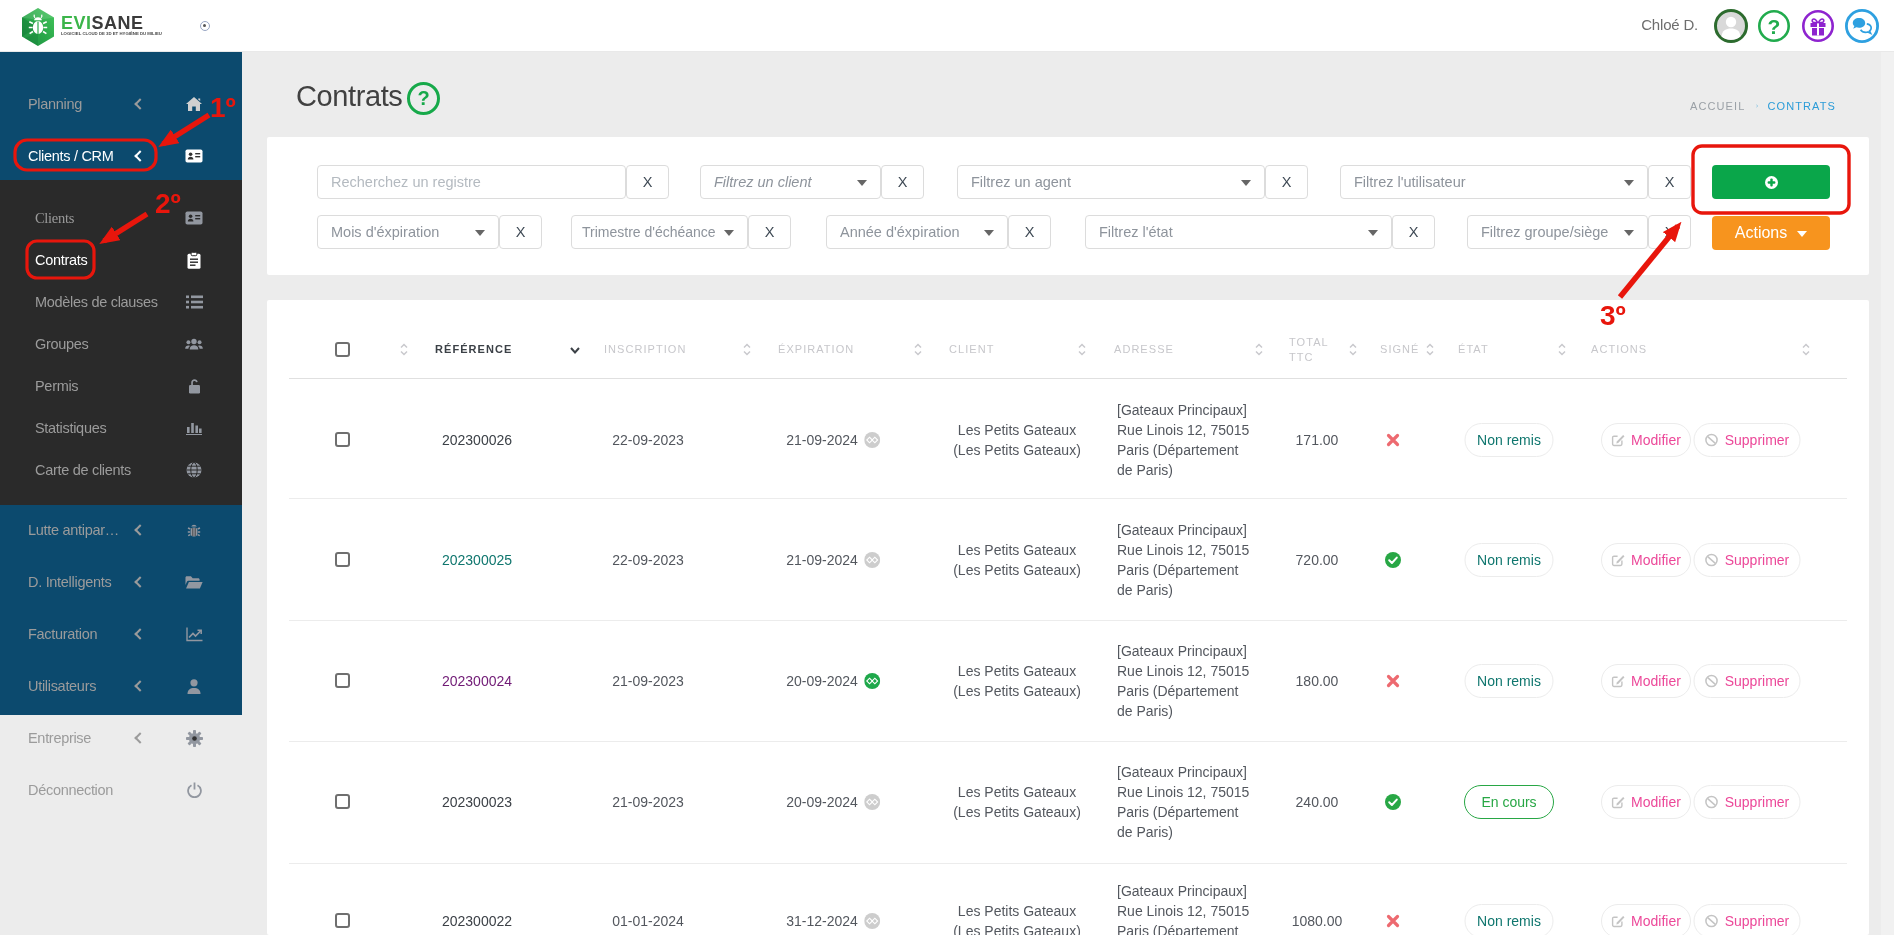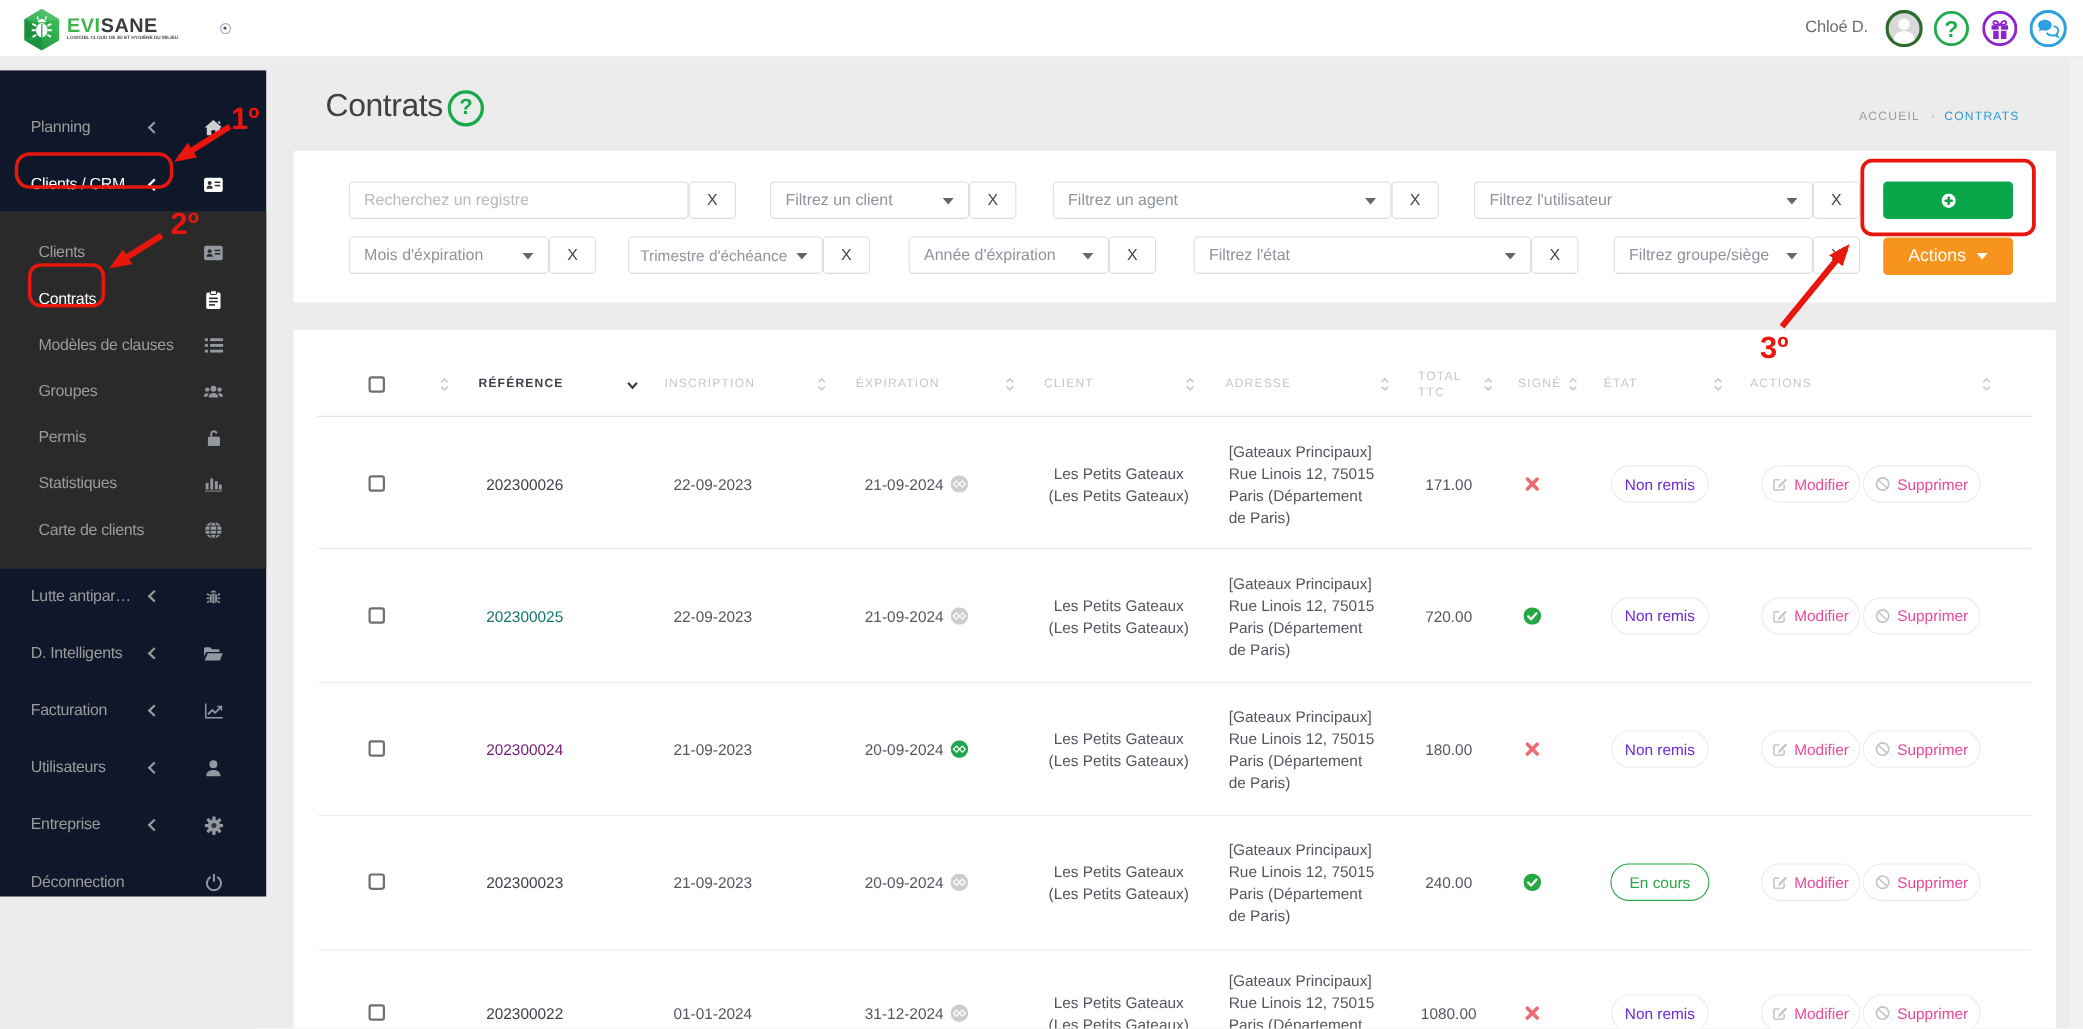--- a/index.html
+++ b/index.html
@@ -5,21 +5,21 @@
 * { margin:0; padding:0; box-sizing:border-box; }
 html,body { width:1894px; height:935px; overflow:hidden; }
 body { font-family:"Liberation Sans", sans-serif; background:#ececec; position:relative; }
 .abs { position:absolute; }
 
 
 #topbar { position:absolute; left:0; top:0; width:1894px; height:52px; background:#fff; border-bottom:1px solid #e9e9e9; z-index:5; }
 #uname { position:absolute; right:196px; top:16px; font-size:15px; letter-spacing:-0.2px; color:#6d6d6d; }
 
 
-#sidebar { position:absolute; left:0; top:64px; width:242px; height:751px; background:#0f172a; z-index:4; }
+#sidebar { position:absolute; left:0; top:52px; width:242px; height:663px; background:#0c4a6e; z-index:4; }
 #submenu-bg { position:absolute; left:0; top:128px; width:242px; height:325px; background:#2a2a2a; }
 .mi { position:absolute; left:0; width:242px; height:52px; }
 .mi .t { position:absolute; left:28px; top:50%; transform:translateY(-50%); font-size:14.5px; letter-spacing:-0.3px; color:#9b9b9b; white-space:nowrap; }
 .mi .chev { position:absolute; left:136px; top:50%; width:8px; height:8px; border-left:2px solid #9b9b9b; border-bottom:2px solid #9b9b9b; transform:translateY(-50%) rotate(45deg); }
 .mi .ic { position:absolute; left:185px; top:50%; transform:translateY(-50%); width:18px; height:18px; display:flex; align-items:center; justify-content:center; }
 .smi { position:absolute; left:0; width:242px; height:42px; }
 .smi .t { position:absolute; left:35px; top:50%; transform:translateY(-50%); font-size:14.5px; letter-spacing:-0.3px; color:#9b9b9b; white-space:nowrap; }
 .smi .ic { position:absolute; left:185px; top:50%; transform:translateY(-50%); width:18px; height:18px; display:flex; align-items:center; justify-content:center; }
 .white .t { color:#fff; }
 .white .chev { border-color:#fff; }
@@ -43,21 +43,21 @@
 #btn-act { position:absolute; left:1712px; top:216px; width:118px; height:34px; background:#f7941e; border-radius:4px; color:#fff; font-size:16px; text-align:center; line-height:34px; }
 #btn-act .car { display:inline-block; width:0; height:0; border-left:5px solid transparent; border-right:5px solid transparent; border-top:6px solid #fff; margin-left:10px; vertical-align:middle; }
 
 
 .hl { position:absolute; font-size:11px; letter-spacing:1.05px; color:#c7c7cb; white-space:nowrap; }
 .hl.dark { color:#3c4147; font-weight:bold; }
 .cell { position:absolute; font-size:14px; color:#53575e; white-space:nowrap; transform:translate(-50%,-50%); text-align:center; }
 .sep { position:absolute; left:289px; width:1558px; height:1px; background:#ececec; }
 .cb { position:absolute; width:15px; height:15px; border:2px solid #6f6f6f; border-radius:3px; background:#fff; }
 .pill { position:absolute; height:34px; border:1px solid #ececec; border-radius:17px; background:#fff; font-size:14px; display:flex; align-items:center; justify-content:center; transform:translate(-50%,-50%); }
-.pill.state { color:#6d28d9; }
+.pill.state { color:#0f766e; }
 .pill.green { border-color:#28a745; color:#28a745; }
 .pill.act { color:#ec4899; gap:6px; }
 
 #scroll { position:absolute; right:0; top:52px; width:13px; height:883px; background:#f1f1f1; z-index:10; }
 
 
 #anno { position:absolute; left:0; top:0; width:1894px; height:935px; z-index:20; pointer-events:none; }
 </style>
 </head>
 <body>
@@ -133,21 +133,21 @@
       <span class="ic" id="i-card">
         <svg width="18" height="16" viewBox="0 0 18 16">
           <rect x="0.5" y="1.5" width="17" height="13" rx="1.8" fill="#ffffff"></rect>
           <circle cx="5.6" cy="6.3" r="1.8" fill="#323232"></circle>
           <path d="M2.8 11.5 C2.8 9.5 4 8.7 5.6 8.7 C7.2 8.7 8.4 9.5 8.4 11.5 Z" fill="#323232"></path>
           <rect x="10.2" y="5" width="5" height="1.4" fill="#323232"></rect>
           <rect x="10.2" y="8" width="5" height="1.4" fill="#323232"></rect>
         </svg>
       </span>
     </div>
-  <div class="smi" style="top:145px;">
+  <div class="smi" style="top:145px;font-family:Liberation Serif, serif;">
       <span class="t">Clients</span>
       <span class="ic" id="i-card2">
         <svg width="18" height="16" viewBox="0 0 18 16">
           <rect x="0.5" y="1.5" width="17" height="13" rx="1.8" fill="#9297a0"></rect>
           <circle cx="5.6" cy="6.3" r="1.8" fill="#2a2a2a"></circle>
           <path d="M2.8 11.5 C2.8 9.5 4 8.7 5.6 8.7 C7.2 8.7 8.4 9.5 8.4 11.5 Z" fill="#2a2a2a"></path>
           <rect x="10.2" y="5" width="5" height="1.4" fill="#2a2a2a"></rect>
           <rect x="10.2" y="8" width="5" height="1.4" fill="#2a2a2a"></rect>
         </svg>
       </span>
@@ -297,21 +297,21 @@
 <div id="helpcirc">?</div>
 <div id="crumb">ACCUEIL<svg width="9" height="12" viewBox="0 0 9 12" style="margin:0 9px 0 11px;">
       <path d="M2 1.5 L7 6 L2 10.5" stroke="#2b9cd8" stroke-width="2.2" fill="none"></path>
     </svg><b>CONTRATS</b></div>
 
 <div class="panel" id="fpanel"></div>
 <div class="panel" id="tpanel"></div>
 
 <div class="inp" style="left:317px; top:165px; width:309px;">Recherchez un registre</div>
 <div class="xbtn" style="left:626px; top:165px;">X</div>
-<div class="sel" style="left:700px; top:165px; width:181px;">Filtrez un client<span class="car"></span></div>
+<div class="sel" style="left:700px; top:165px; width:181px;font-style:italic;">Filtrez un client<span class="car"></span></div>
 <div class="xbtn" style="left:881px; top:165px;">X</div>
 <div class="sel" style="left:957px; top:165px; width:308px;">Filtrez un agent<span class="car"></span></div>
 <div class="xbtn" style="left:1265px; top:165px;">X</div>
 <div class="sel" style="left:1340px; top:165px; width:308px;">Filtrez l'utilisateur<span class="car"></span></div>
 <div class="xbtn" style="left:1648px; top:165px;">X</div>
 
 <div class="sel" style="left:317px; top:215px; width:182px;">Mois d'éxpiration<span class="car"></span></div>
 <div class="xbtn" style="left:499px; top:215px;">X</div>
 <div class="sel" style="left:571px; top:215px; width:177px; padding-left:10px; font-size:14px;">Trimestre d'échéance<span class="car"></span></div>
 <div class="xbtn" style="left:748px; top:215px;">X</div>

